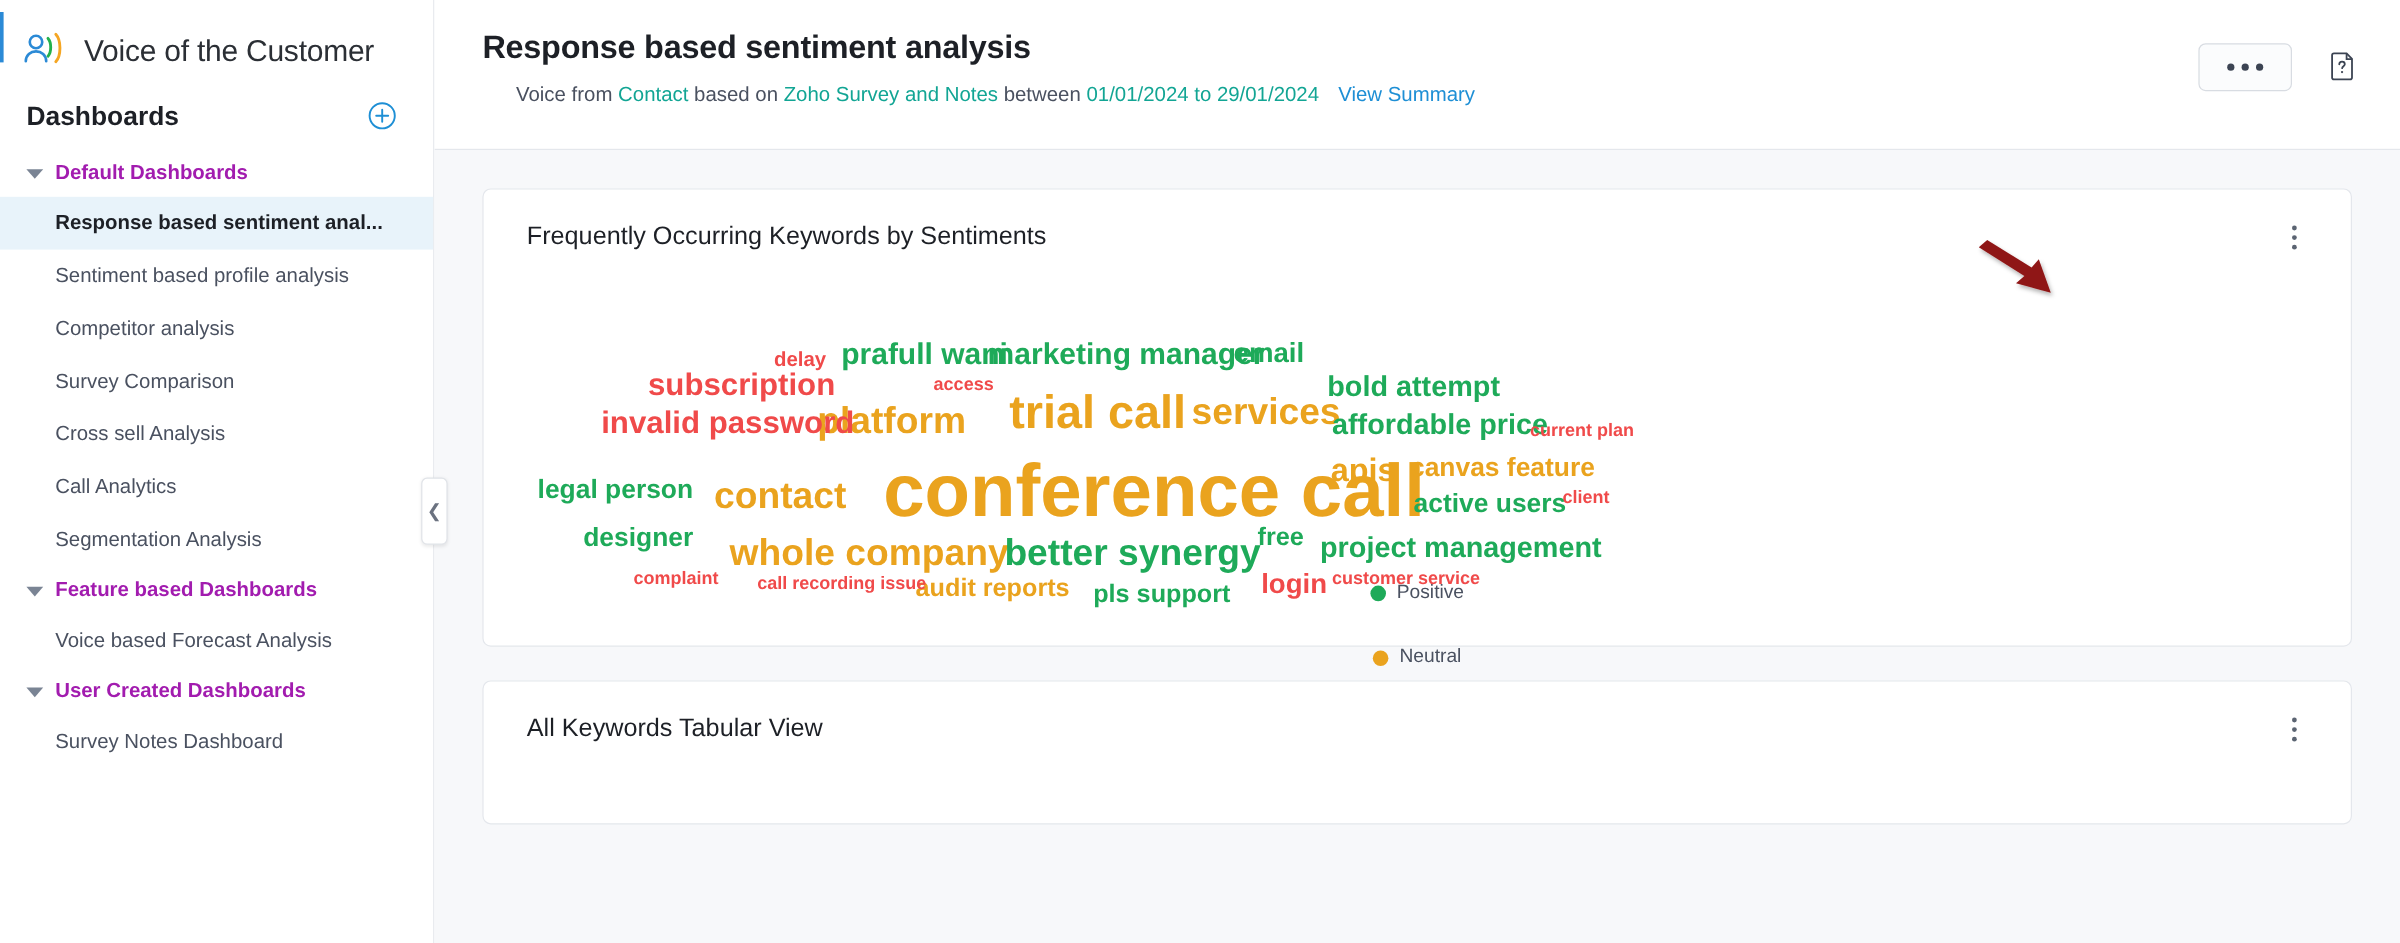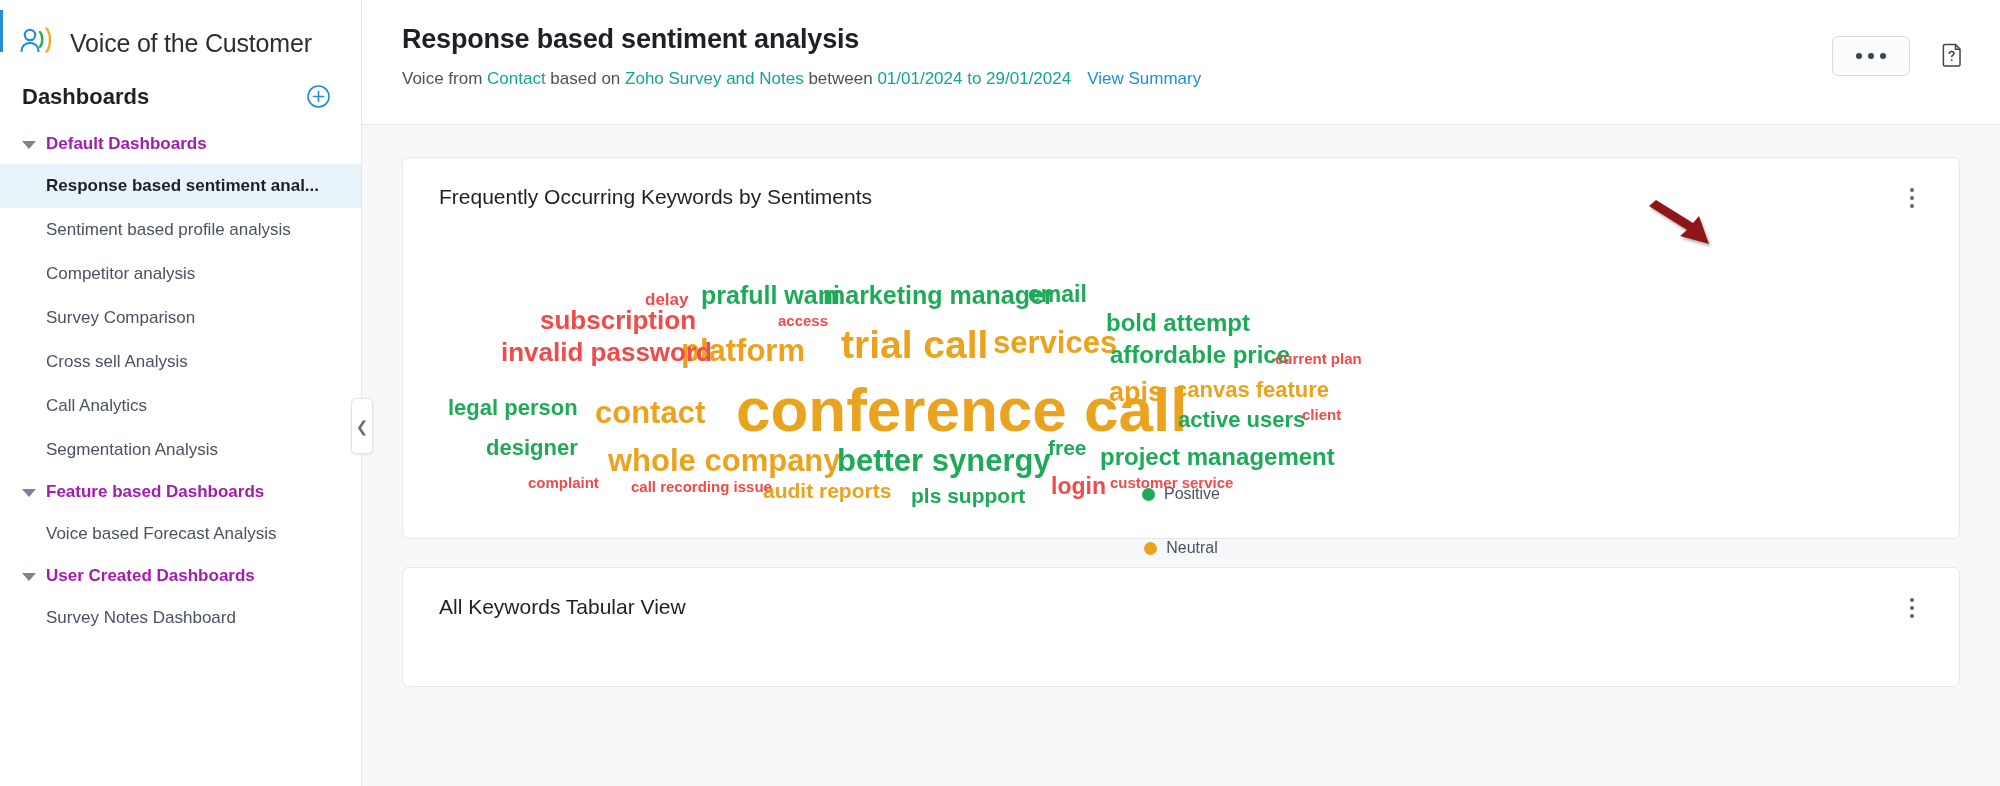--- a/index.html
+++ b/index.html
@@ -135,20 +135,21 @@
   .page-title {
     font-size: 27px;
     font-weight: bold;
     color: #1d2026;
     letter-spacing: -0.2px;
   }
   .page-sub {
     margin-top: 14px;
     font-size: 17px;
     color: #4a5160;
+    margin-left: 28px;
   }
   .page-sub .teal { color: #12a594; }
   .page-sub .link { color: #1e8fd5; cursor: pointer; margin-left: 16px; }
 
   .header-actions {
     position: absolute;
     right: 34px;
     top: 36px;
     display: flex;
     align-items: center;

